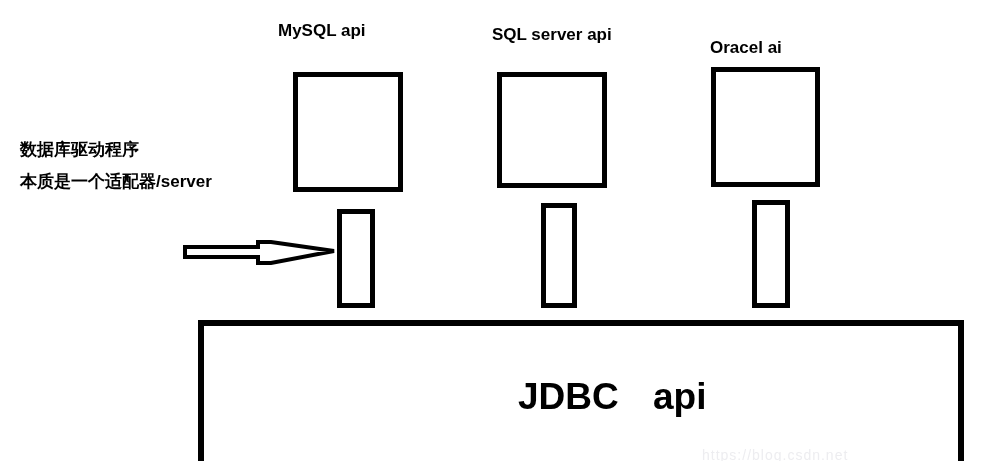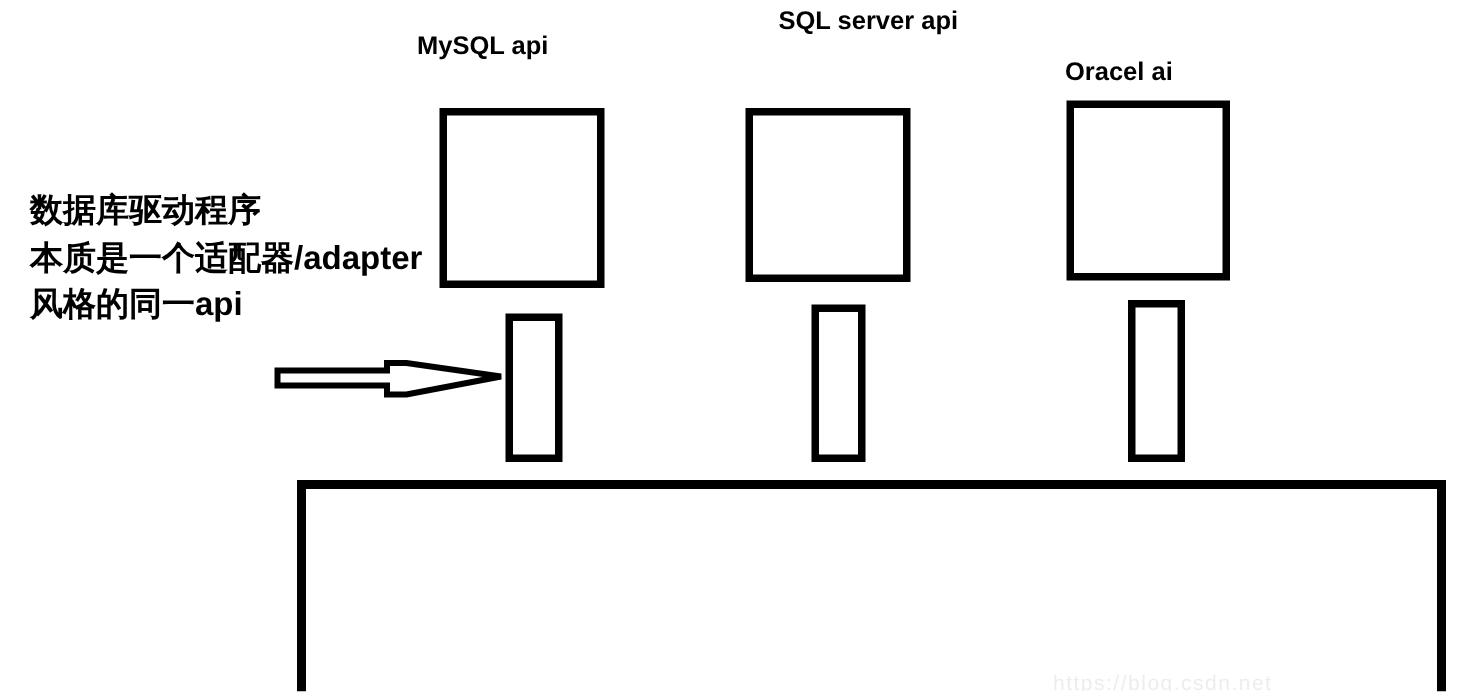--- a/index.html
+++ b/index.html
@@ -10,36 +10,36 @@
     background: #ffffff;
     overflow: hidden;
     font-family: "Liberation Sans", "DejaVu Sans", sans-serif;
     color: #000000;
   }
 
   
   .annotation {
     position: absolute;
     left: 20px;
-    top: 124px;
-    font-size: 22px;
+    top: 134px;
+    font-size: 17px;
     font-weight: bold;
     line-height: 31.5px;
     white-space: nowrap;
   }
 
   
   .api-label {
     position: absolute;
     font-size: 17px;
     font-weight: bold;
     white-space: nowrap;
   }
   .api-label.l0 { left: 278px; top: 21px; }
-  .api-label.l1 { left: 492px; top: 4px; margin-left: 27px; }
+  .api-label.l1 { left: 492px; top: 25px; }
   .api-label.l2 { left: 710px; top: 38px; }
 
   
   .sq {
     position: absolute;
     border: 5px solid #000;
     background: #fff;
     box-sizing: border-box;
   }
   .sq.s0 { left: 293px; top: 72px; width: 110px; height: 120px; }
@@ -97,37 +97,37 @@
     white-space: nowrap;
   }
 </style>
 </head>
 <body>
 
 <div class="canvas">
 
   <div class="annotation">
     <div>数据库驱动程序</div>
-    <div>本质是一个适配器/adapter</div>
-    <div>风格的同一api</div>
+    <div>本质是一个适配器/server</div>
   </div>
 
   <svg class="arrow-svg" width="160" height="32" viewBox="0 0 160 32">
     <path d="M5 11 L78 11 L78 6 L91 6 L154 15 L91 27 L78 27 L78 21 L5 21 Z" fill="#ffffff" stroke="#000000" stroke-width="4" stroke-linejoin="miter"></path>
   </svg>
 
   <div class="api-label l0">MySQL api</div>
   <div class="api-label l1">SQL server api</div>
   <div class="api-label l2">Oracel ai</div>
 
   <div class="sq s0"></div>
   <div class="sq s1"></div>
   <div class="sq s2"></div>
 
   <div class="drv d0"></div>
   <div class="drv d1"></div>
   <div class="drv d2"></div>
 
   <div class="jdbc-box"></div>
+  <div class="jdbc-label">JDBC api</div>
 
   <div class="watermark">https://blog.csdn.net</div>
 
 </div>
 
 </body></html>

